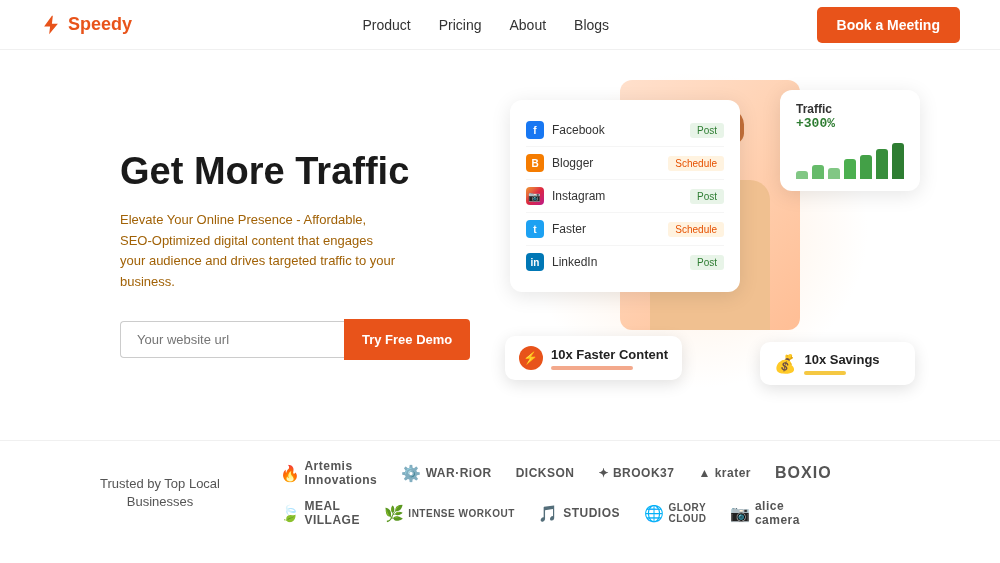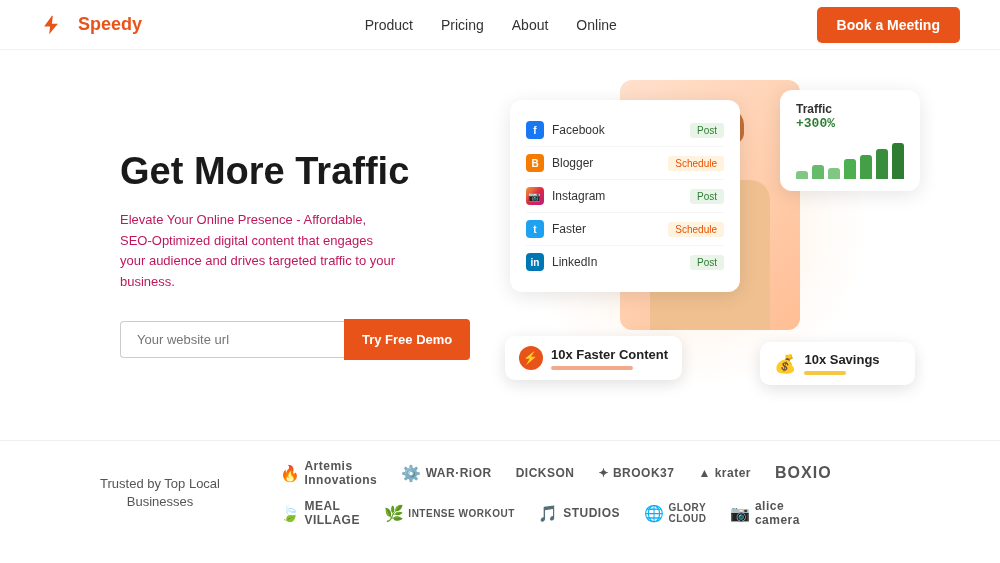--- a/index.html
+++ b/index.html
@@ -10,21 +10,21 @@
       display: flex;
       align-items: center;
       justify-content: space-between;
       padding: 0 40px;
       height: 50px;
       border-bottom: 1px solid #f0f0f0;
     }
     .logo {
       display: flex;
       align-items: center;
-      gap: 16px;
+      gap: 6px;
       font-weight: 700;
       font-size: 18px;
       color: #e8531a;
     }
     .logo-icon {
       width: 22px;
       height: 22px;
     }
     .nav-links {
       display: flex;
@@ -62,21 +62,21 @@
     }
     .hero-title {
       font-size: 38px;
       font-weight: 800;
       color: #1a1a1a;
       line-height: 1.15;
       margin-bottom: 16px;
     }
     .hero-subtitle {
       font-size: 13px;
-      color: #be185d;
+      color: #a16207;
       line-height: 1.6;
       margin-bottom: 26px;
       max-width: 280px;
     }
     .hero-input-row {
       display: flex;
       align-items: center;
     }
     .hero-input {
       border: 1.5px solid #ccc;
@@ -365,21 +365,21 @@
   <div class="logo">
     <svg class="logo-icon" viewBox="0 0 24 24" fill="#e8531a">
       <path d="M13 2L4.5 13.5H11L10 22L19.5 10.5H13L14 2Z"></path>
     </svg>
     <span>Speedy</span>
   </div>
   <div class="nav-links">
     <a class="nav-link">Product</a>
     <a class="nav-link">Pricing</a>
     <a class="nav-link">About</a>
-    <a class="nav-link">Online</a>
+    <a class="nav-link">Blogs</a>
   </div>
   <button class="book-btn">Book a Meeting</button>
 </nav>
 
 <section class="hero">
   <div class="hero-left">
     <h1 class="hero-title">Get More Traffic</h1>
     <p class="hero-subtitle">Elevate Your Online Presence - Affordable, SEO-Optimized digital content that engages your audience and drives targeted traffic to your business.</p>
     <div class="hero-input-row">
       <input class="hero-input" type="text" placeholder="Your website url" style="">

